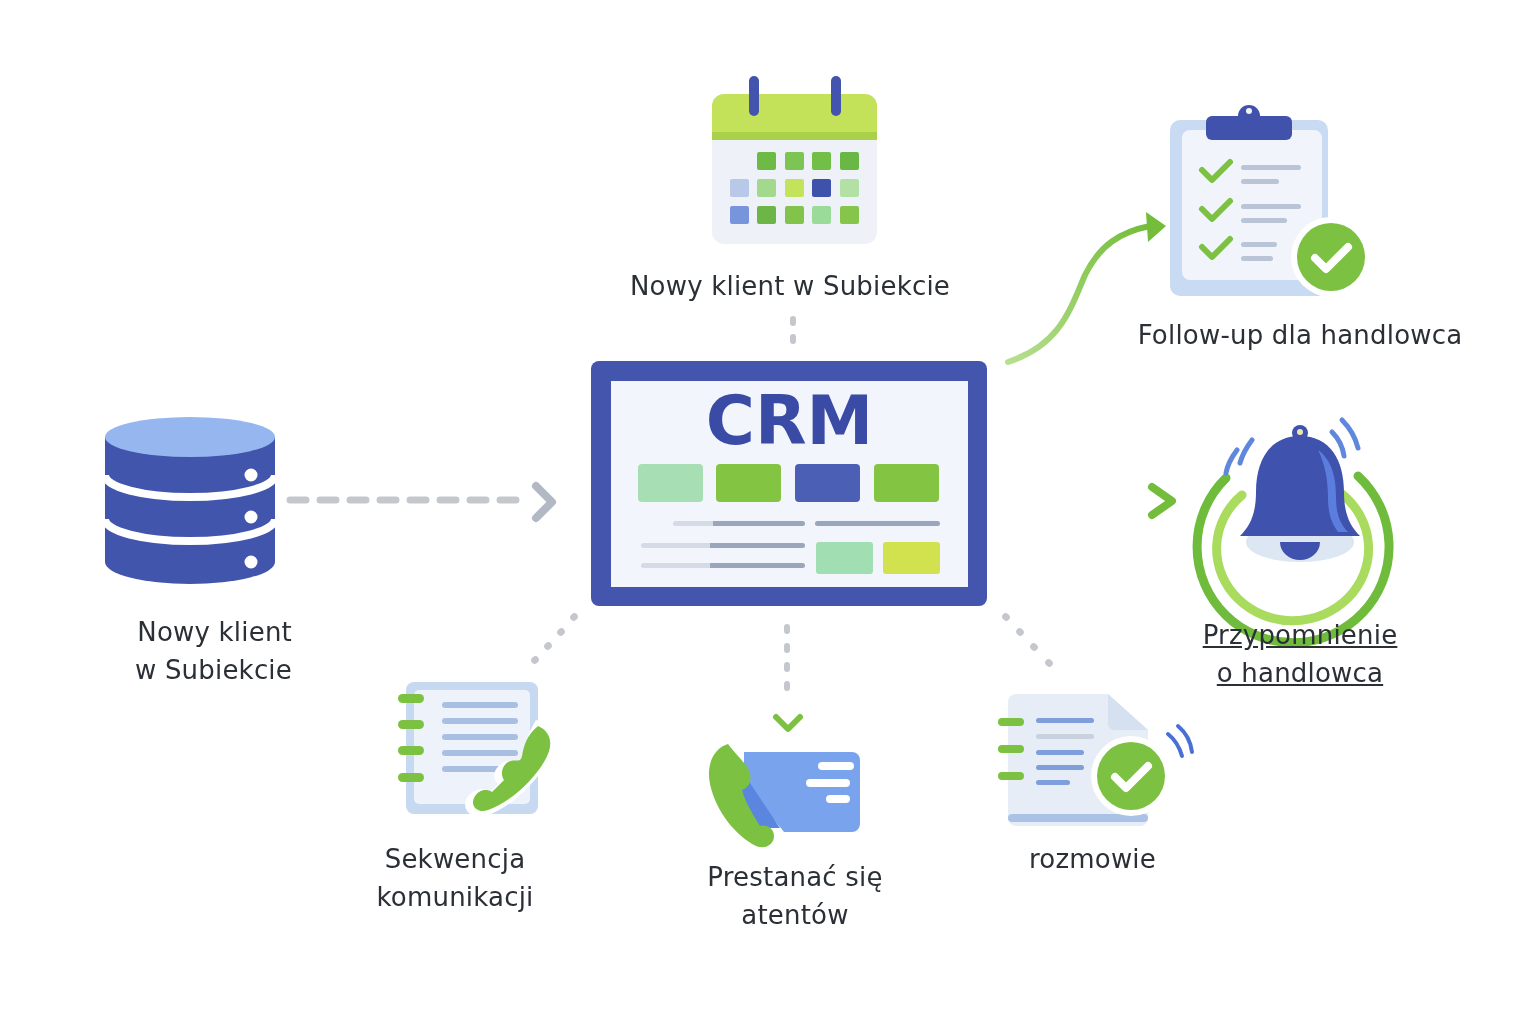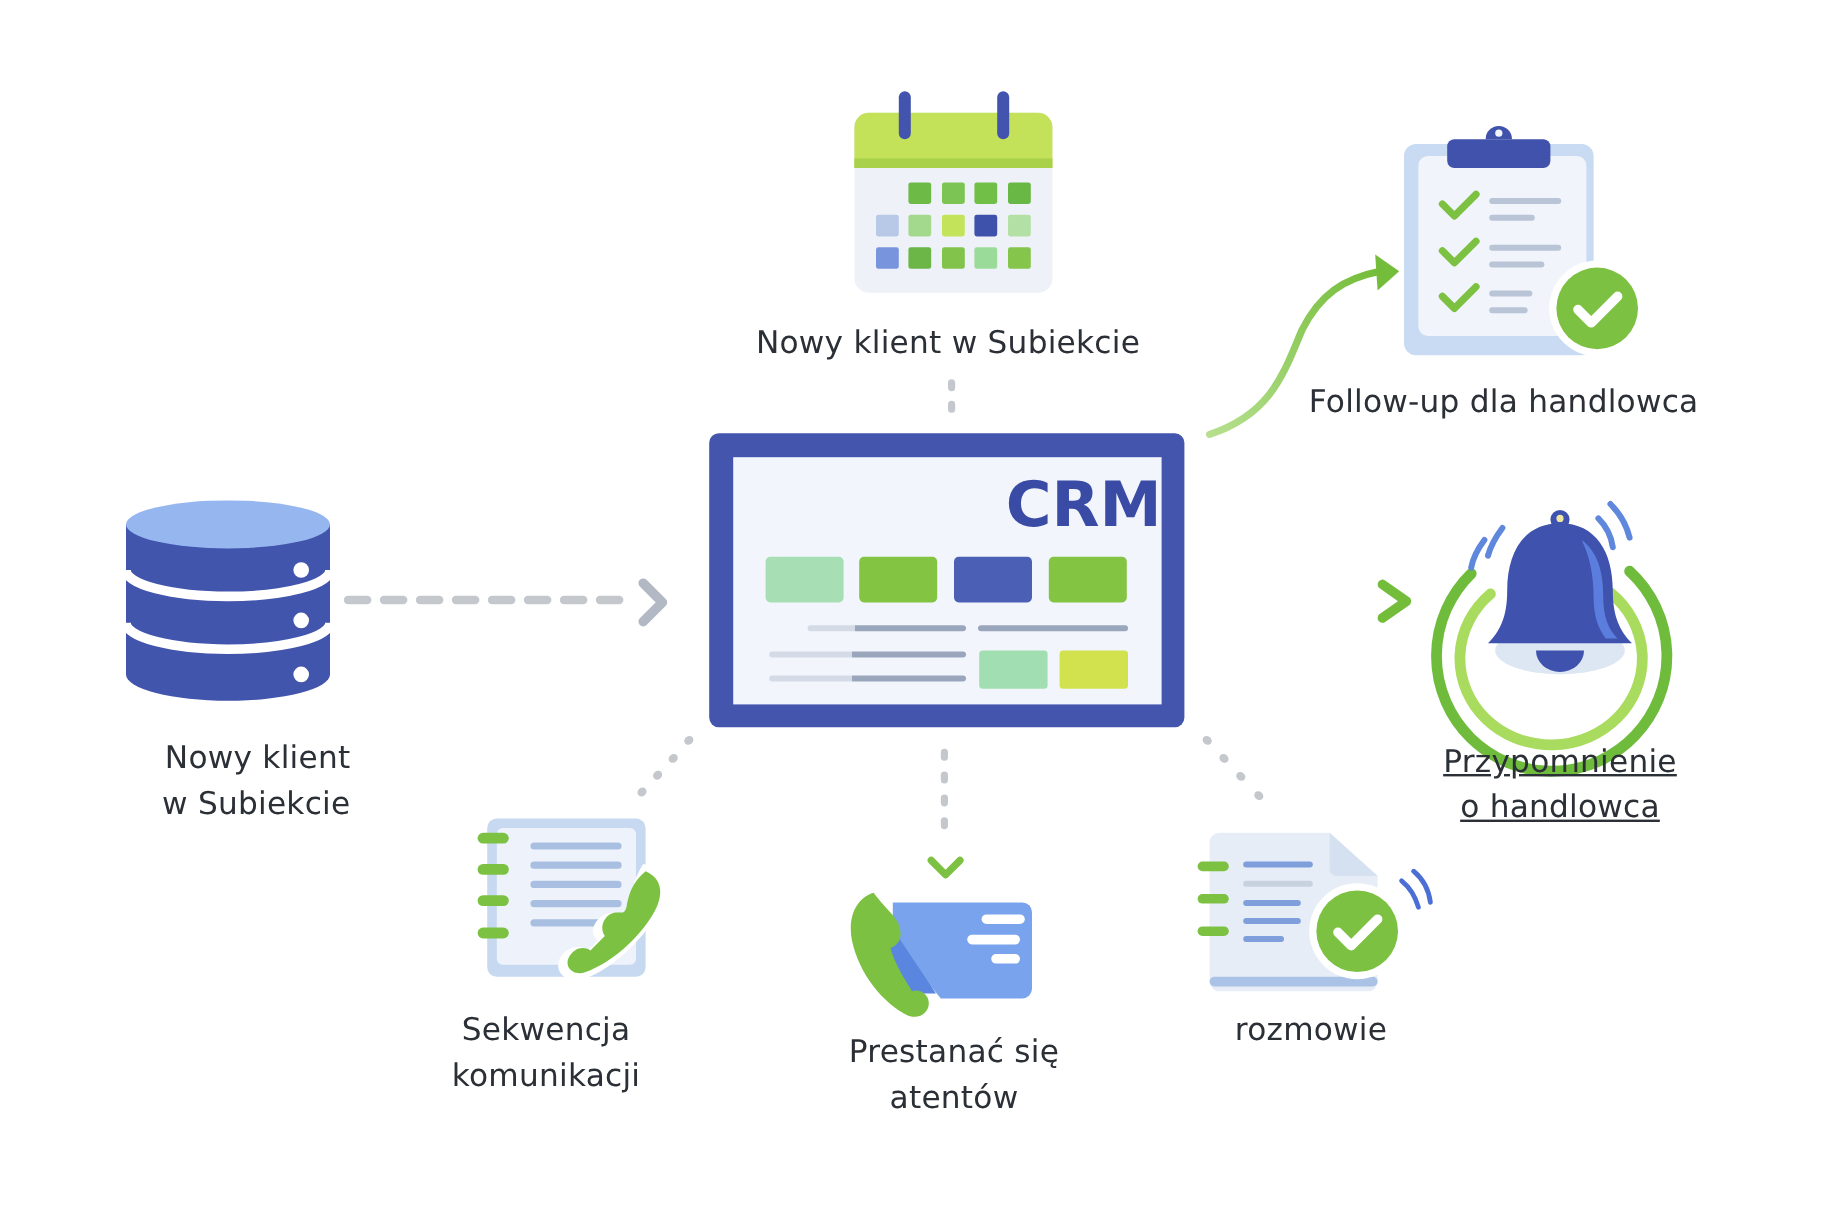--- a/index.html
+++ b/index.html
@@ -68,21 +68,21 @@
   <g fill="#c4c7cc">
     <ellipse cx="1006" cy="617" rx="4" ry="3.5" transform="rotate(40 1006 617)"></ellipse>
     <ellipse cx="1020" cy="632" rx="4" ry="3.5" transform="rotate(40 1020 632)"></ellipse>
     <ellipse cx="1034" cy="647" rx="4" ry="3.5" transform="rotate(40 1034 647)"></ellipse>
     <ellipse cx="1049" cy="663" rx="4" ry="3.5" transform="rotate(40 1049 663)"></ellipse>
   </g>
 </svg>
 
 <div class="abs" style="left:591px;top:361px;width:396px;height:245px;background:#4355ad;border-radius:8px;">
   <div class="abs" style="left:20px;top:20px;width:357px;height:206px;background:#f2f5fb;">
-    <div class="abs crm-title" style="left:0;top:12px;width:100%;text-align:right;font-size:52px;color:#3a4ba6;line-height:56px;">CRM</div>
+    <div class="abs crm-title" style="left:0;top:12px;width:100%;text-align:center;font-size:67px;color:#3a4ba6;line-height:56px;">CRM</div>
     <div class="abs" style="left:27px;top:83px;width:65px;height:38px;background:#a8deb4;border-radius:4px;"></div>
     <div class="abs" style="left:105px;top:83px;width:65px;height:38px;background:#84c443;border-radius:4px;"></div>
     <div class="abs" style="left:184px;top:83px;width:65px;height:38px;background:#4b5fb5;border-radius:4px;"></div>
     <div class="abs" style="left:263px;top:83px;width:65px;height:38px;background:#84c443;border-radius:4px;"></div>
     <div class="abs" style="left:62px;top:140px;width:132px;height:5px;border-radius:3px;background:linear-gradient(90deg,#d5dbe6 0 30%,#9aa6bb 30%);"></div>
     <div class="abs" style="left:204px;top:140px;width:125px;height:5px;border-radius:3px;background:#9aa6bb;"></div>
     <div class="abs" style="left:30px;top:162px;width:164px;height:5px;border-radius:3px;background:linear-gradient(90deg,#d5dbe6 0 42%,#9aa6bb 42%);"></div>
     <div class="abs" style="left:30px;top:182px;width:164px;height:5px;border-radius:3px;background:linear-gradient(90deg,#d5dbe6 0 42%,#9aa6bb 42%);"></div>
     <div class="abs" style="left:205px;top:161px;width:57px;height:32px;background:#a1dfb2;border-radius:3px;"></div>
     <div class="abs" style="left:272px;top:161px;width:57px;height:32px;background:#d2e24f;border-radius:3px;"></div>
@@ -148,21 +148,21 @@
     <rect x="73" y="77" width="38" height="5" rx="2.5"></rect>
     <rect x="73" y="102" width="60" height="5" rx="2.5"></rect>
     <rect x="73" y="116" width="46" height="5" rx="2.5"></rect>
     <rect x="73" y="140" width="36" height="5" rx="2.5"></rect>
     <rect x="73" y="154" width="32" height="5" rx="2.5"></rect>
   </g>
   <circle cx="163" cy="155" r="40" fill="#ffffff"></circle>
   <circle cx="163" cy="155" r="34" fill="#7cc142"></circle>
   <polyline points="147,156 158,167 180,145" fill="none" stroke="#ffffff" stroke-width="8" stroke-linecap="round" stroke-linejoin="round"></polyline>
 </svg>
-<div class="label" style="left:1053px;top:316px;width:400px;">
+<div class="label" style="left:1100px;top:316px;width:400px;">
   <span>Follow-up dla handlowca</span>
 </div>
 
 <svg width="210" height="220" style="left:1190px;top:410px;">
   <path d="M36,68 A96,96 0 1 0 168,66" fill="none" stroke="#6fbb3b" stroke-width="9" stroke-linecap="round"></path>
   <path d="M52,85 A76,72 0 1 0 152,84" fill="none" stroke="#a9dc5e" stroke-width="9" stroke-linecap="round"></path>
   <g fill="none" stroke="#5f88dc" stroke-width="5" stroke-linecap="round">
     <path d="M47,40 Q38,52 36,63"></path>
     <path d="M62,30 Q53,42 50,53"></path>
     <path d="M152,10 Q164,22 168,38"></path>

